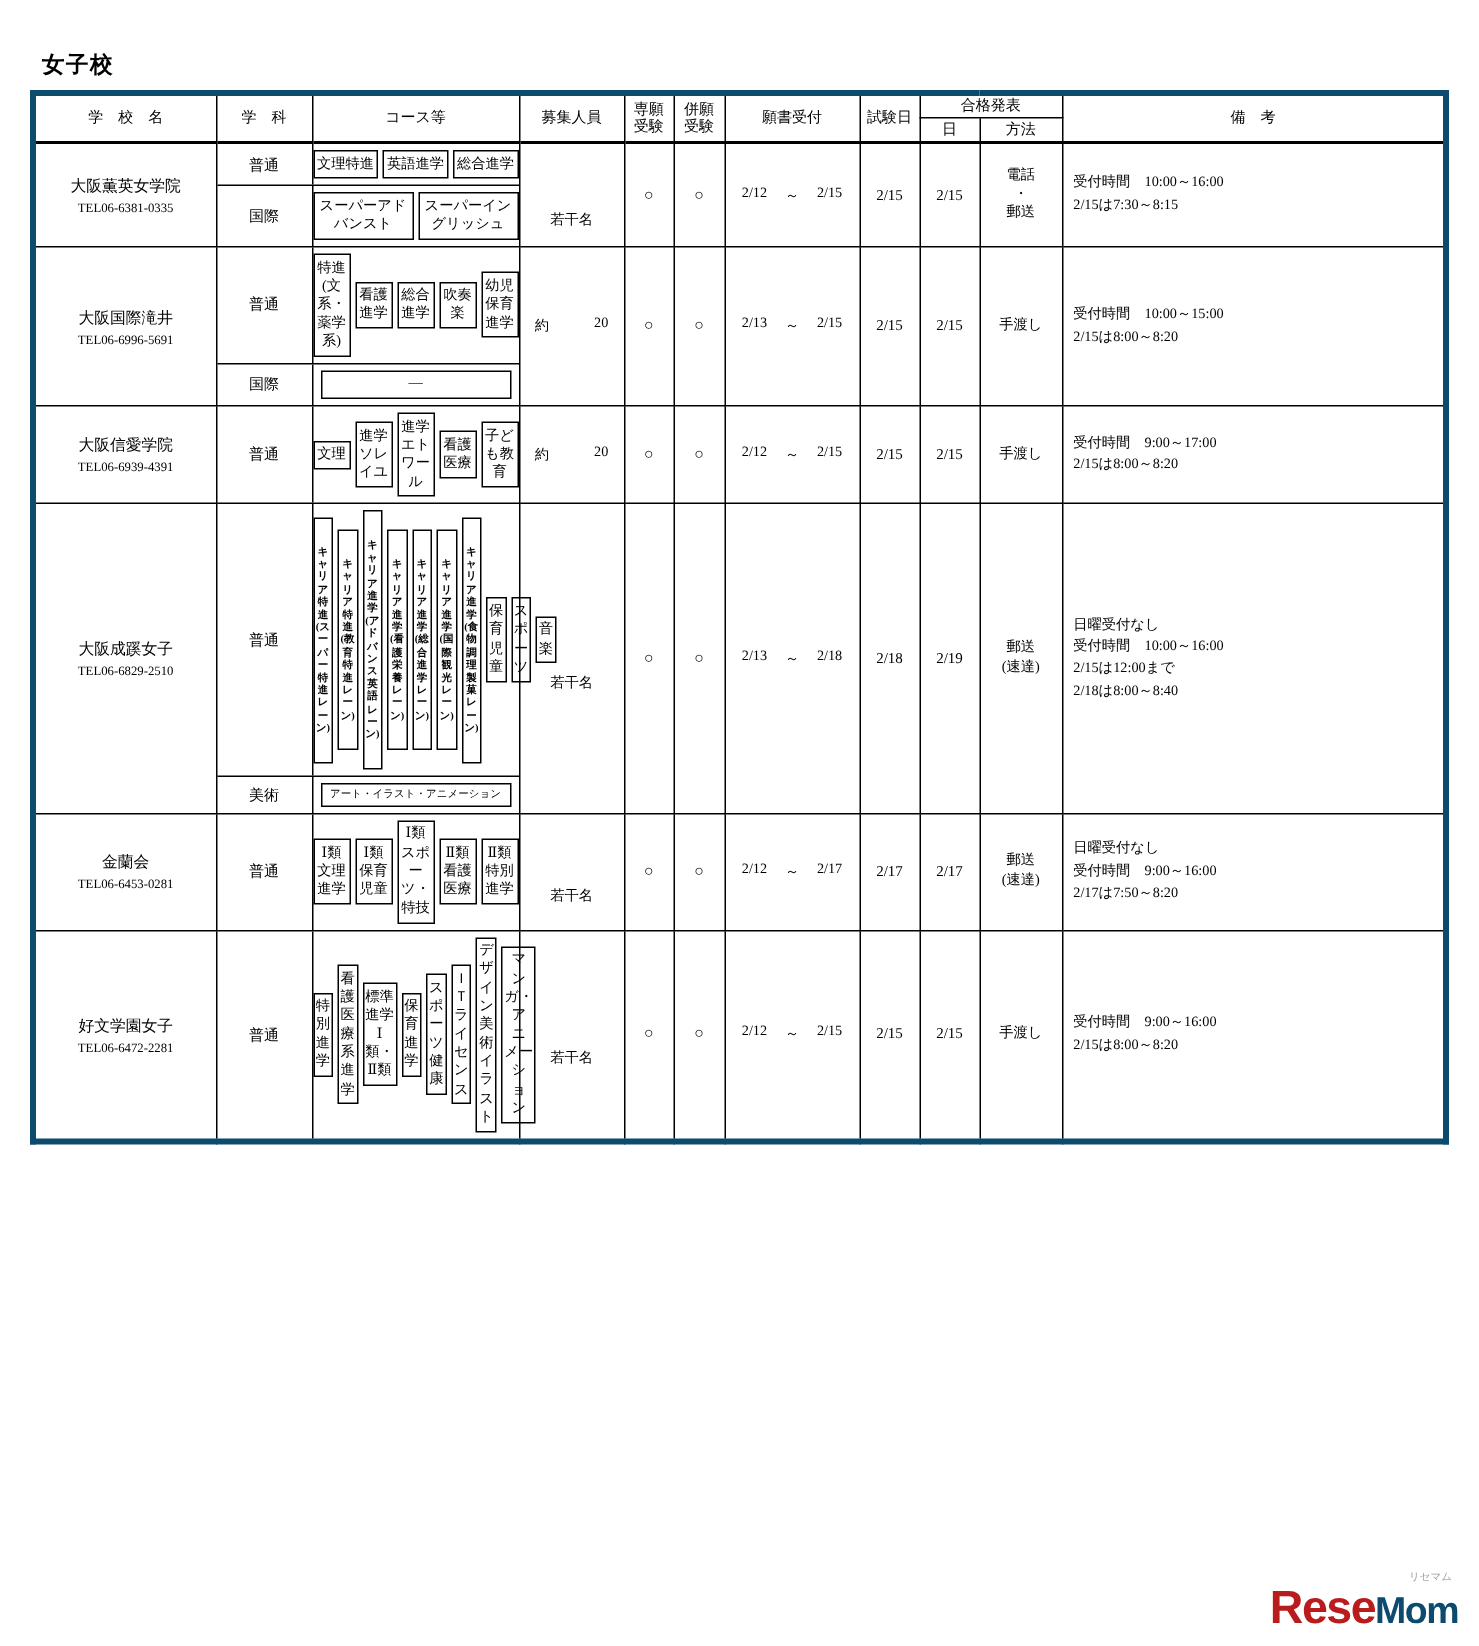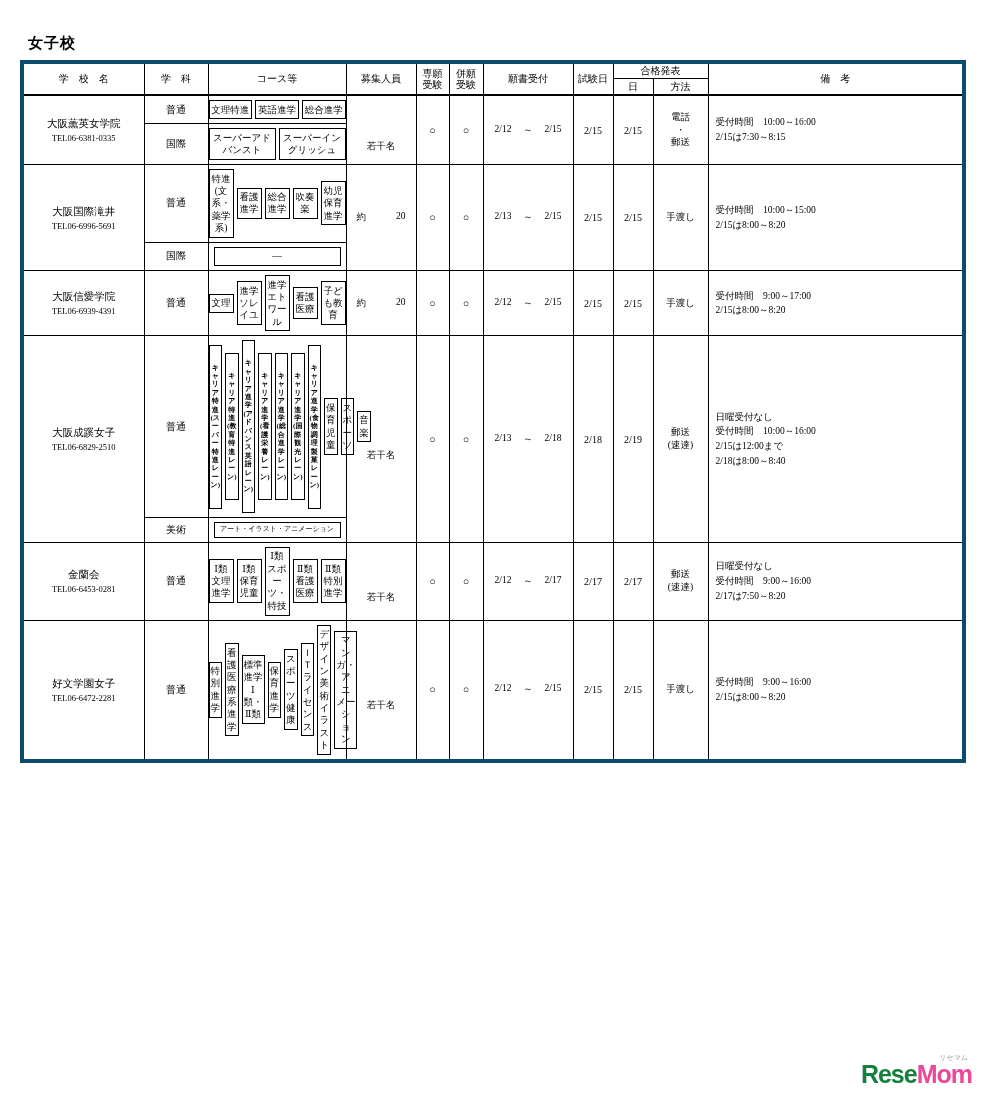--- a/index.html
+++ b/index.html
@@ -61,22 +61,22 @@
   td.method-cell div { font-size:9.5px; line-height:1.35; }
   
   td.remarks-cell { text-align:left; padding:3px 7px; }
   td.remarks-cell div { font-size:9.5px; line-height:1.55; }
   
   .logo {
     position:absolute; right:14px; bottom:10px; text-align:right;
     font-family:"Liberation Sans","DejaVu Sans",sans-serif; line-height:1;
   }
   .logo-small { display:block; font-size:7px; color:#9aa0a4; margin:0 4px 1px 0; }
-  .logo-gray  { font-size:25px; font-weight:bold; color:#15803d; letter-spacing:-1px; }
-  .logo-green { font-size:25px; font-weight:bold; color:#ec4899; letter-spacing:-1px;margin-top:40px; }
+  .logo-gray  { font-size:31px; font-weight:bold; color:#b91c1c; letter-spacing:-1px; }
+  .logo-green { font-size:25px; font-weight:bold; color:#0c4a6e; letter-spacing:-1px;margin-top:40px; }
 </style>
 </head>
 <body>
 
 <div class="page">
   <div class="page-title">女子校</div>
 
   <table class="admission-table">
     <colgroup>
       <col style="width:122px">

